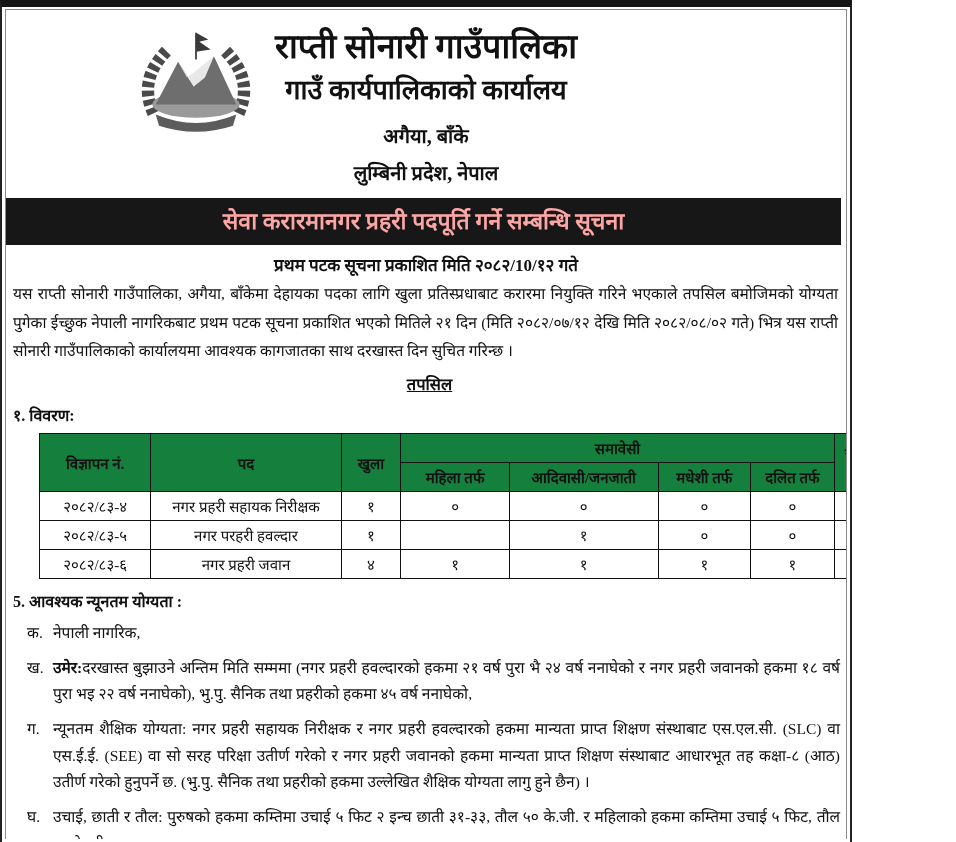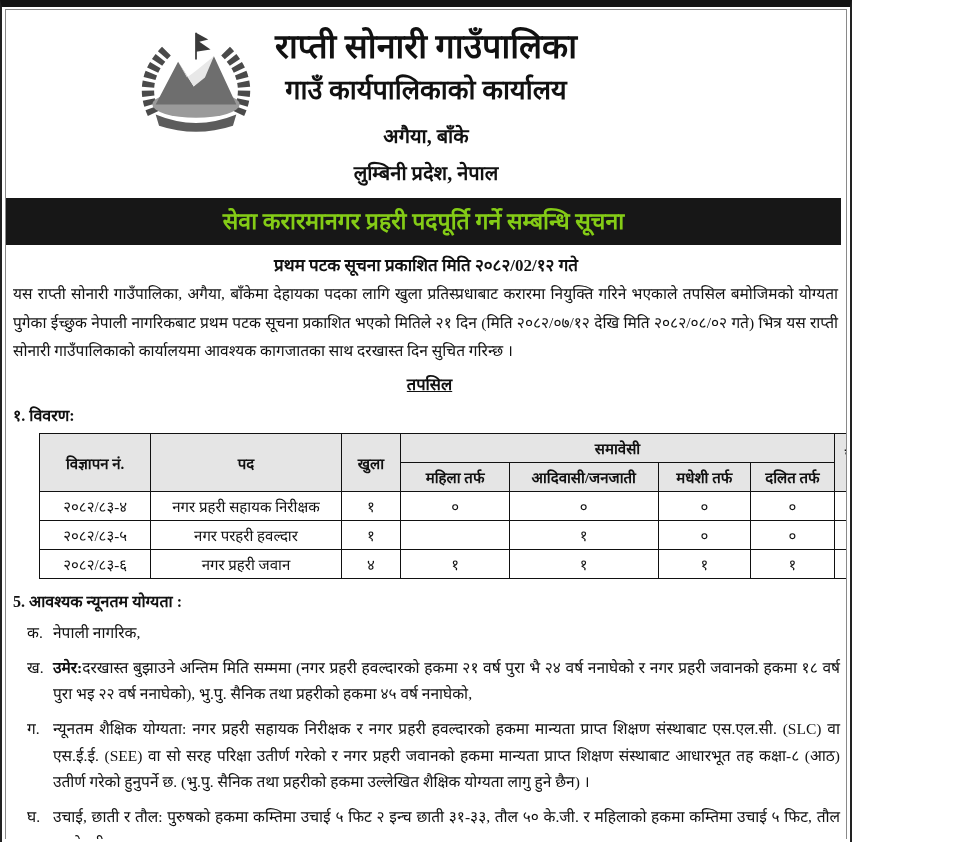--- a/index.html
+++ b/index.html
@@ -10,31 +10,31 @@
   .inner { position:relative; margin:2px 3px 0 3px; border:1px solid #8a8a8a; border-bottom:none;
            height:830px; overflow:hidden; background:#fff; }
   
   .hdr { position:relative; text-align:center; padding-top:12px; }
   .logo { position:absolute; left:122px; top:16px; width:136px; height:112px; }
   .t1 { font-size:34px; font-weight:bold; line-height:1.45; }
   .t2 { font-size:27px; font-weight:bold; line-height:1.45; }
   .t3 { font-size:20px; font-weight:bold; margin-top:12px; }
   .t4 { font-size:20px; font-weight:bold; margin-top:10px; }
   
-  .banner { margin:12px 5px 0 0; background:#171717; color:#84cc16; text-align:center;
+  .banner { margin:12px 5px 0 0; background:#171717; color:#fca5a5; text-align:center;
             font-weight:bold; font-size:23px; padding:6px 0 9px; }
   .pubdate { text-align:center; font-weight:bold; font-size:17px; padding:8px 0 2px; }
   
   .intro { font-size:15.5px; line-height:1.82; text-align:justify; padding:2px 8px 0 7px; }
   .tapasil { font-weight:bold; text-decoration:underline; font-size:16.5px; margin:7px 0 8px 7px;text-align:center; }
   .vivaran { font-weight:bold; font-size:16px; margin:9px 0 7px 7px; }
   
   table { border-collapse:collapse; margin-left:33px; width:891px; border:1.5px solid #111; }
   th,td { border:1px solid #111; text-align:center; vertical-align:middle; font-size:15px; }
-  th { background:#e5e5e5; font-weight:bold; height:29px; padding:1px 3px; }
+  th { background:#15803d; font-weight:bold; height:29px; padding:1px 3px; }
   td { height:29px; background:#fff; padding:1px 3px; }
   
   .q-head { font-weight:bold; font-size:16px; margin:11px 0 2px 7px; }
   .q-item { position:relative; padding:0 6px 0 47px; margin-top:8px; line-height:1.72;
             font-size:15.5px; text-align:justify; }
   .q-letter { position:absolute; left:21px; top:0; }
   .lead { font-weight:bold; }
 </style>
 </head>
 <body>
@@ -55,21 +55,21 @@
           <path d="M24,79 Q60,94 96,79 L93,89 Q60,100 27,89 Z" fill="#5c5c5c"></path>
         </svg>
       </div>
       <div class="t1">राप्ती सोनारी गाउँपालिका</div>
       <div class="t2">गाउँ कार्यपालिकाको कार्यालय</div>
       <div class="t3">अगैया, बाँके</div>
       <div class="t4">लुम्बिनी प्रदेश, नेपाल</div>
     </div>
 
     <div class="banner">सेवा करारमानगर प्रहरी पदपूर्ति गर्ने सम्बन्धि सूचना</div>
-    <div class="pubdate">प्रथम पटक सूचना प्रकाशित मिति २०८२/02/१२ गते</div>
+    <div class="pubdate">प्रथम पटक सूचना प्रकाशित मिति २०८२/10/१२ गते</div>
     <p class="intro">यस राप्ती सोनारी गाउँपालिका, अगैया, बाँकेमा देहायका पदका लागि खुला प्रतिस्प्रधाबाट करारमा नियुक्ति गरिने भएकाले तपसिल बमोजिमको योग्यता पुगेका ईच्छुक नेपाली नागरिकबाट प्रथम पटक सूचना प्रकाशित भएको मितिले २१ दिन (मिति २०८२/०७/१२ देखि मिति २०८२/०८/०२ गते) भित्र यस राप्ती सोनारी गाउँपालिकाको कार्यालयमा आवश्यक कागजातका साथ दरखास्त दिन सुचित गरिन्छ ।</p>
 
     <div class="tapasil">तपसिल</div>
     <div class="vivaran">१. विवरण:</div>
 
     <table>
       <colgroup>
         <col style="width:12.5%">
           <col style="width:21.4%">
           <col style="width:6.7%">

